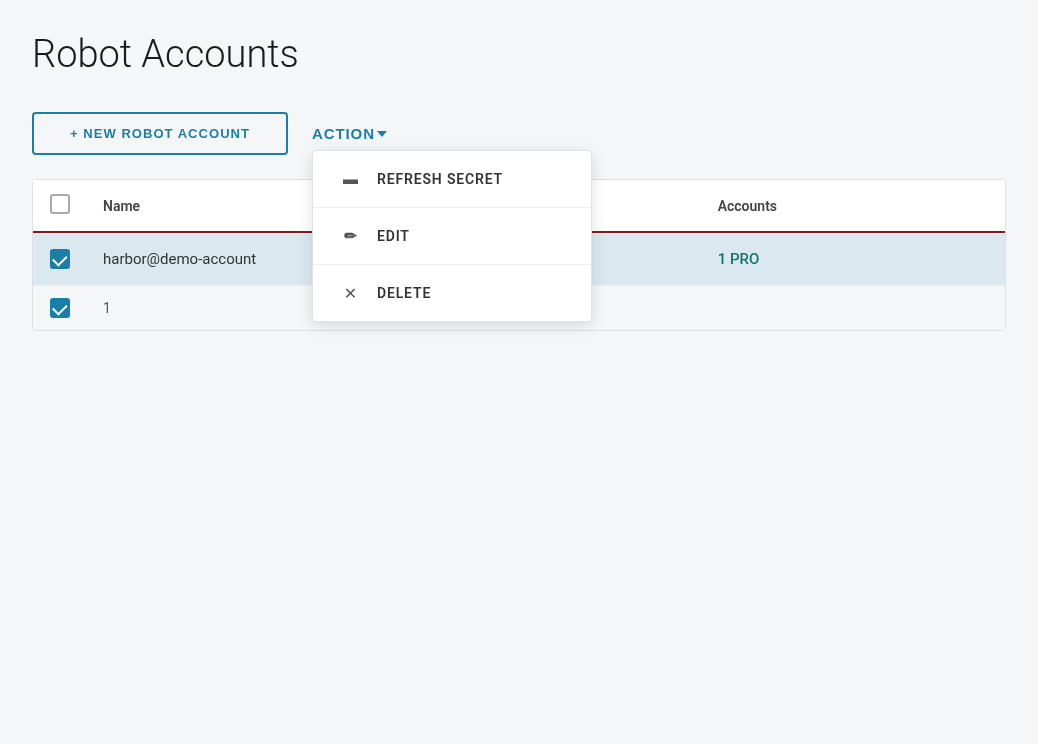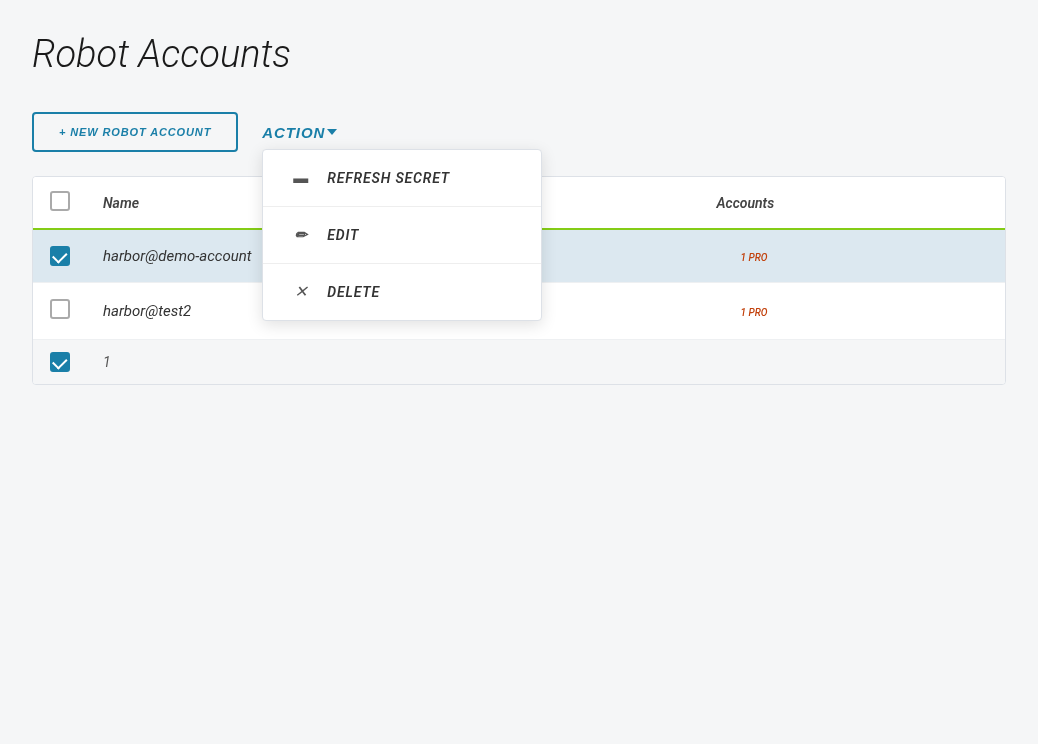--- a/index.html
+++ b/index.html
@@ -1,15 +1,15 @@
 <!DOCTYPE html>
 <html><head>
   <meta charset="utf-8">
   <style>
-    * { box-sizing: border-box; margin: 0; padding: 0; font-style: italic; }
+    * { box-sizing: border-box; margin: 0; padding: 0; }
 
     body {
       font-family: -apple-system, BlinkMacSystemFont, "Segoe UI", Roboto, Arial, sans-serif;
       background: #f5f6f7;
       color: #333;
       min-height: 744px;
       padding: 32px 32px;
     }
 
     .page-title {
@@ -23,25 +23,25 @@
       display: flex;
       align-items: center;
       gap: 24px;
       margin-bottom: 24px;
     }
 
     .btn-new-robot {
       display: flex;
       align-items: center;
       gap: 8px;
-      padding: 12px 25px;
+      padding: 12px 36px;
       border: 2px solid #1a7fa8;
       background: transparent;
       color: #1a7fa8;
-      font-size: 11px;
+      font-size: 13px;
       font-weight: 700;
       letter-spacing: 0.08em;
       text-transform: uppercase;
       cursor: pointer;
       border-radius: 4px;
     }
 
     .btn-action {
       display: flex;
       align-items: center;
@@ -111,21 +111,21 @@
       overflow: hidden;
     }
 
     table {
       width: 100%;
       border-collapse: collapse;
     }
 
     thead tr {
       background: #fff;
-      border-bottom: 2px solid #84cc16;
+      border-bottom: 2px solid #7f1d1d;
     }
 
     thead th {
       padding: 14px 16px;
       text-align: left;
       font-size: 14px;
       font-weight: 600;
       color: #444;
     }
 
@@ -148,25 +148,24 @@
       font-size: 15px;
       color: #333;
     }
 
     tbody td:first-child {
       text-align: center;
       width: 54px;
     }
 
     .projects-link {
-      color: #c2410c;
-      font-size: 10px;
+      color: #0f766e;
+      font-size: 15px;
       text-decoration: none;
       font-weight: 500;
-      margin-left: 24px;
     }
 
     tfoot tr {
       background: #f5f6f7;
       border-top: 1px solid #dde1e7;
     }
 
     tfoot td {
       padding: 12px 16px;
       font-size: 14px;
@@ -291,25 +290,20 @@
         <th>Accounts</th>
       </tr>
     </thead>
     <tbody id="table-body">
 
     <tr class="selected-row">
           <td><span class="checkbox-custom checked"></span></td>
           <td>harbor@demo-account</td>
           <td><a class="projects-link" href="#">1 PRO</a></td>
         </tr>
-        <tr>
-          <td><span class="checkbox-custom"></span></td>
-          <td>harbor@test2</td>
-          <td><a class="projects-link" href="#">1 PRO</a></td>
-        </tr>
       </tbody>
     <tfoot>
       <tr>
         <td>
           <span class="checkbox-custom checked"></span>
         </td>
         <td>1</td>
         <td></td>
       </tr>
     </tfoot>

